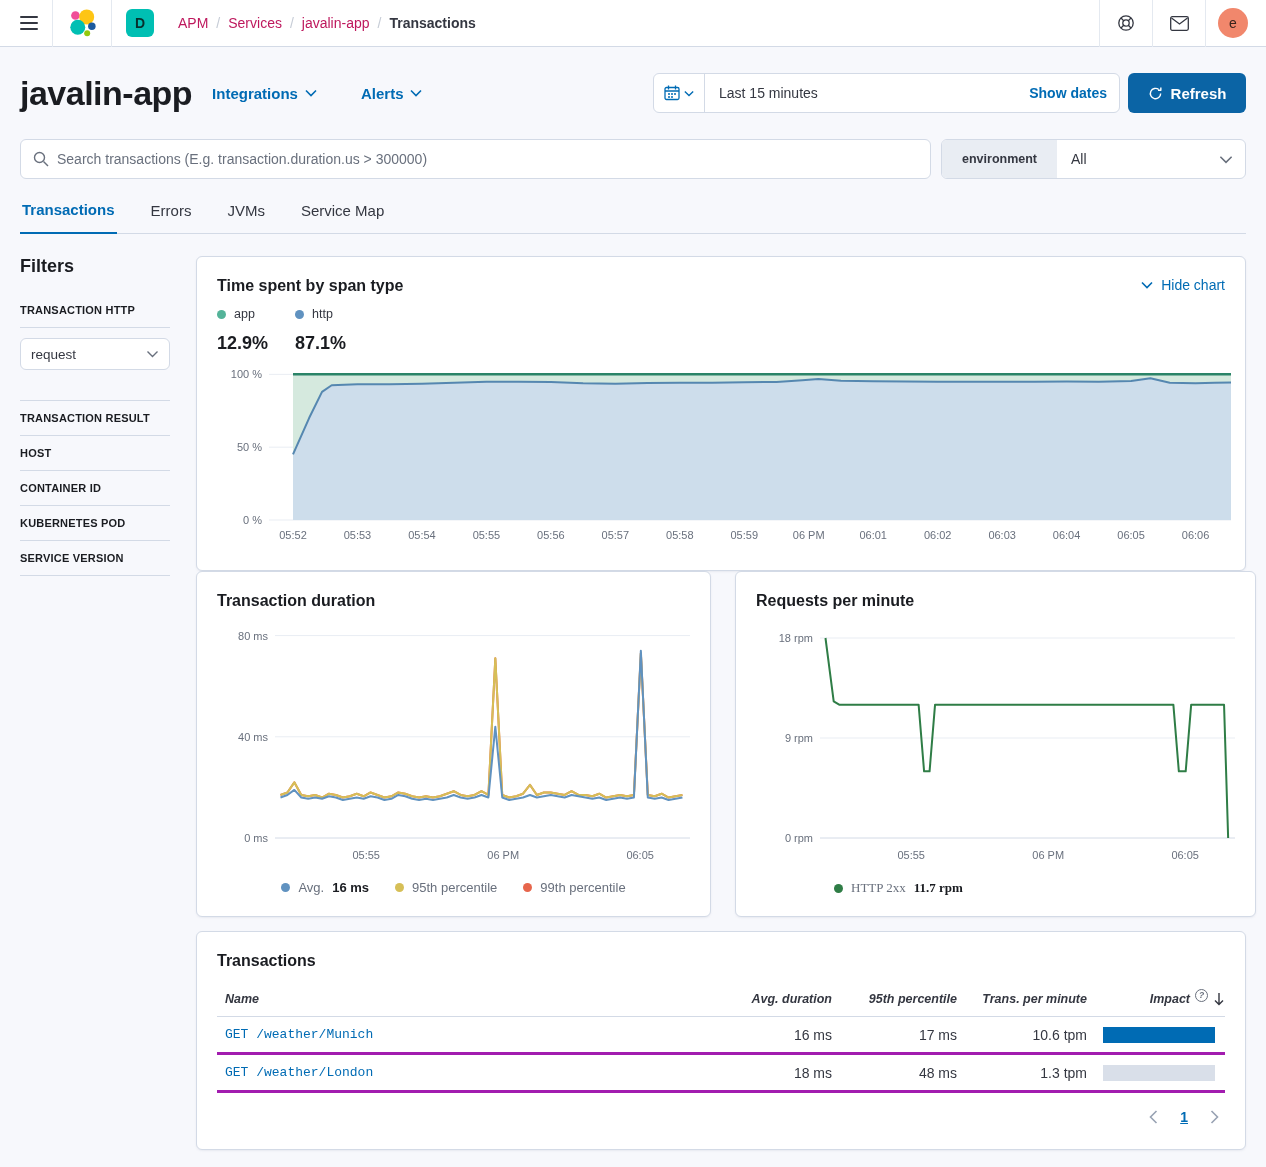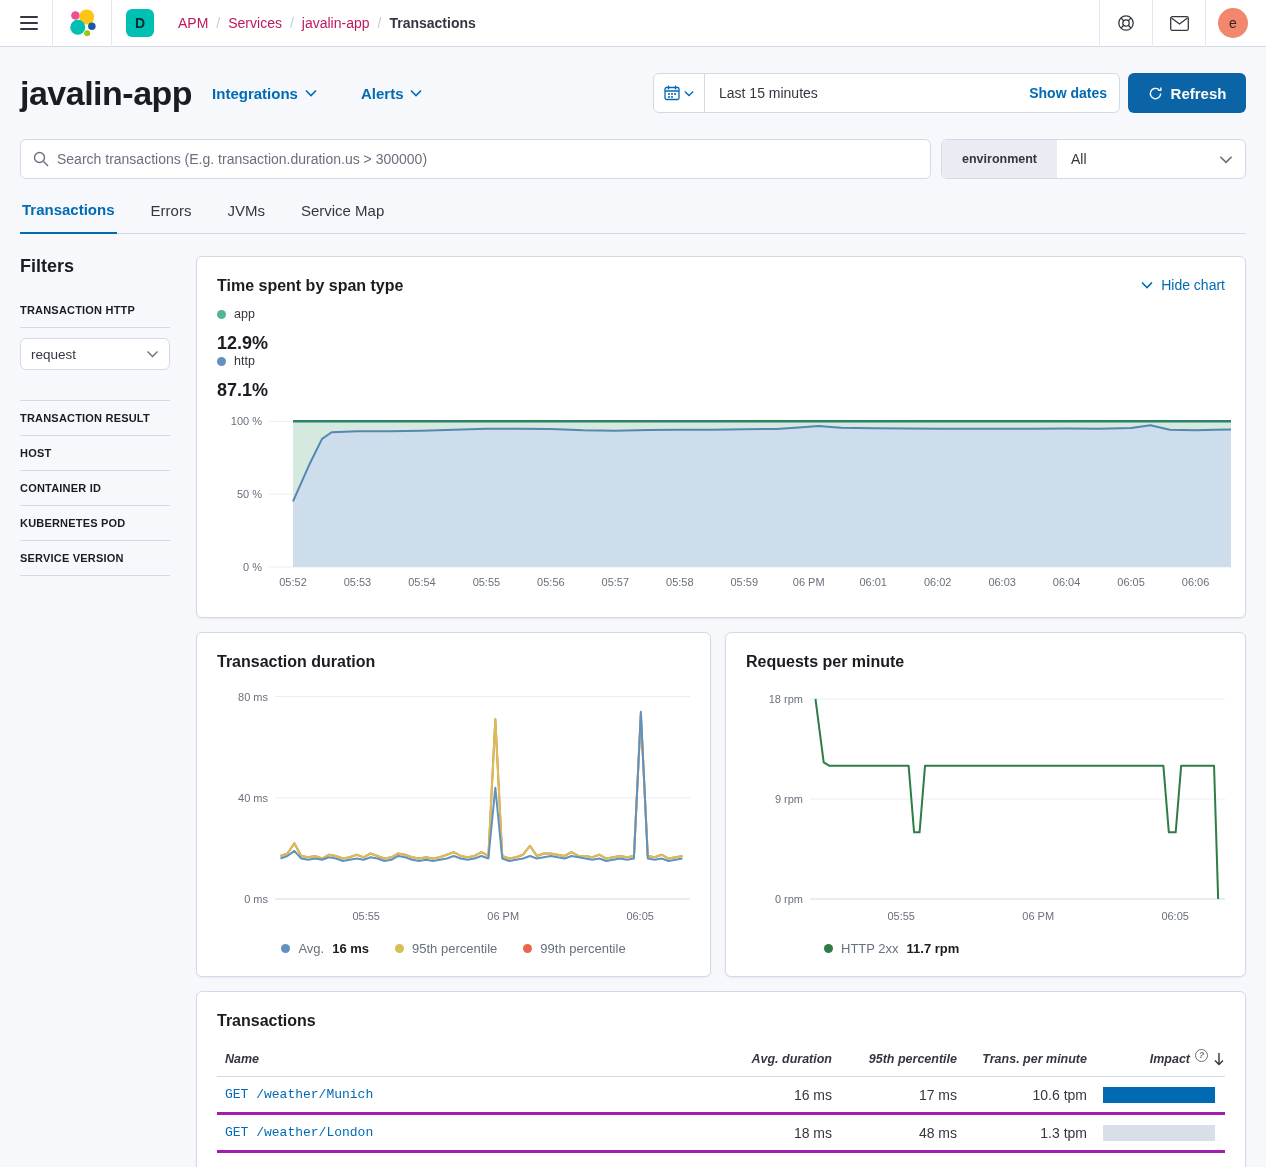--- a/index.html
+++ b/index.html
@@ -70,34 +70,34 @@
   .f-rule { border:none; border-top:1px solid #d3dae6; }
   .f-select { width:100%; height:32px; background:#fff; border:1px solid #d3dae6; border-radius:6px;
     display:flex; align-items:center; justify-content:space-between; padding:0 10px; margin:10px 0 30px; font-size:13.5px; cursor:pointer; }
   .f-select .chev { color:#69707d; }
   .main { flex:1; min-width:0; }
   .panel { background:#fff; border:1px solid #d3dae6; border-radius:6px; padding:20px; box-shadow:0 1px 2px rgba(152,162,179,0.15); }
   .panel-head { display:flex; align-items:flex-start; justify-content:space-between; }
   .panel-title { font-size:16px; font-weight:700; color:#1a1c21; }
   .hide-chart { color:#006BB4; font-size:14px; background:none; border:none; cursor:pointer; display:flex; align-items:center; gap:8px; font-family:inherit; }
   
-  .lg-row { display:flex; margin-top:12px;flex-direction:column; }
+  .lg-row { display:flex; margin-top:12px; }
   .lg-col { min-width:78px; }
   .lg-item { display:flex; align-items:center; gap:8px; font-size:12.5px; color:#343741; }
   .dot { width:9px; height:9px; border-radius:50%; flex-shrink:0; }
   .lg-pct { font-size:18px; font-weight:600; color:#1a1c21; margin-top:12px; }
   .chart { margin-top:10px; }
   .tick { fill:#69707d; font-size:11px; font-family:"Liberation Sans",sans-serif; }
   
-  .charts-row { display:flex; gap:14px; margin-top:14px; }
+  .charts-row { display:flex; gap:24px; }
   .panel.half1 { width:515px; }
   .panel.half2 { width:521px; }
   .chart-legend { display:flex; align-items:center; gap:26px; font-size:13px; margin-top:10px; }
   .chart-legend.center { justify-content:center; }
-  .chart-legend.left { margin-left:78px; }
+  .chart-legend.left { margin-left:78px;font-family:Liberation Serif, serif; }
   .cl-item { display:flex; align-items:center; gap:8px; }
   .cl-label { color:#69707d; }
   .cl-value { color:#1a1c21; font-weight:700; }
   
   .panel.table-panel { margin-top:14px; }
   .tbl { margin-top:14px; }
   .tbl-head, .tbl-row { display:grid; grid-template-columns: 1fr 110px 125px 130px 138px; align-items:center; }
   .tbl-head { padding:8px 0 10px; border-bottom:1px solid #d3dae6; font-size:12.5px; font-weight:700;font-style:italic; }
   .th { text-align:right; }
   .th.name { text-align:left; padding-left:8px; }

